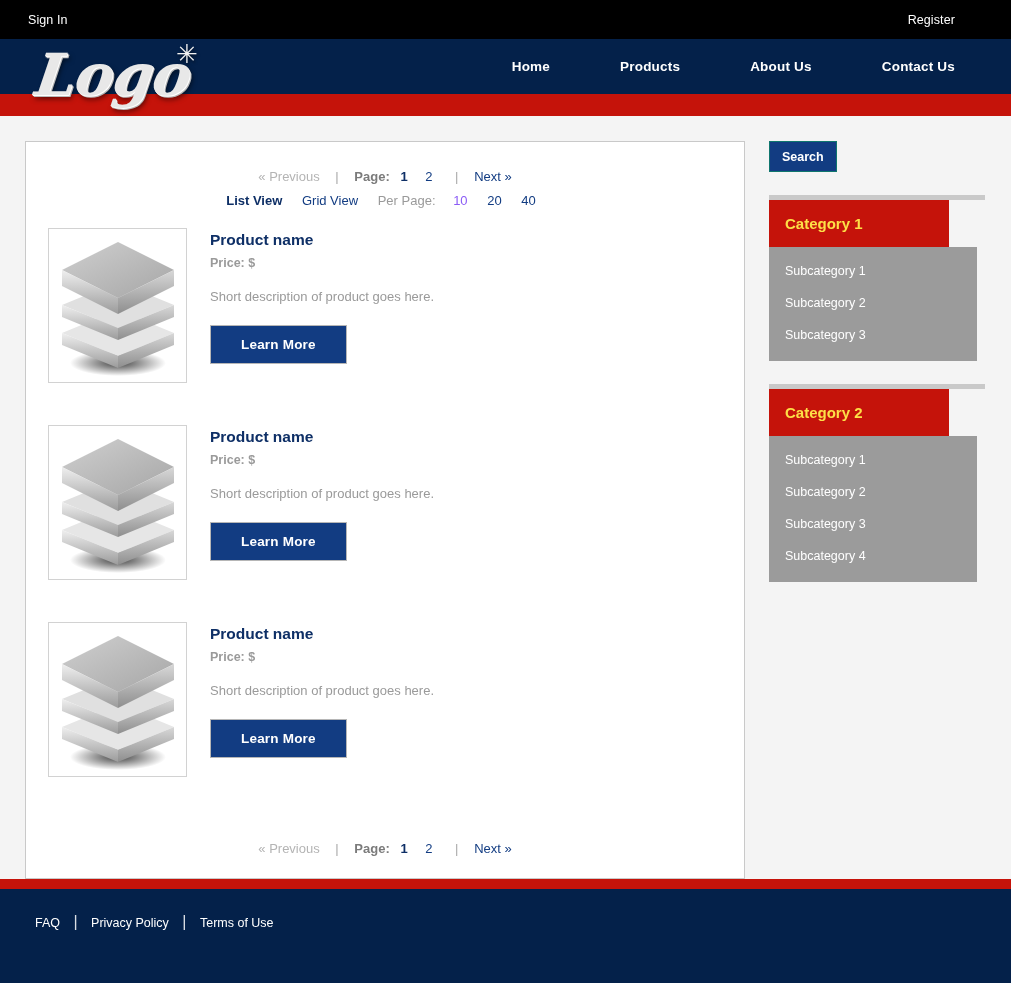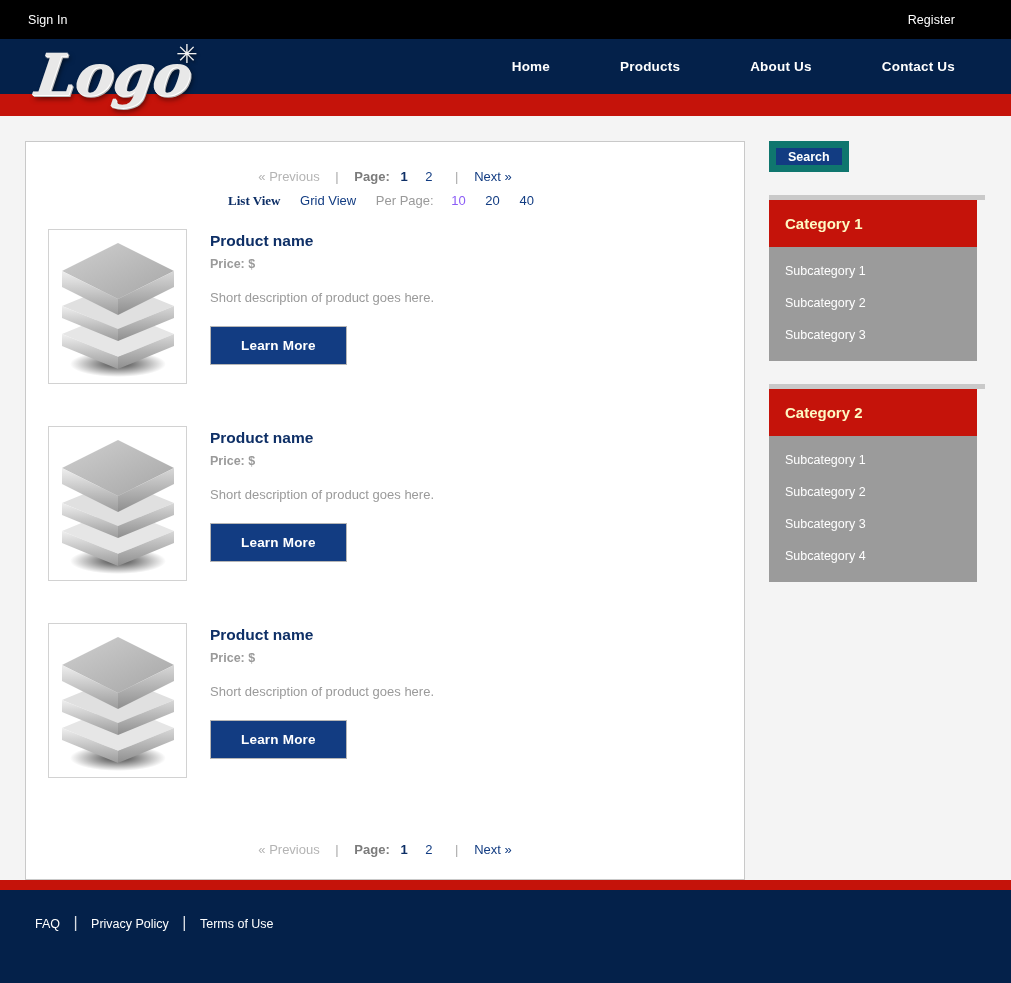--- a/index.html
+++ b/index.html
@@ -89,21 +89,21 @@
   .pager .bold { font-weight: 700; color: #0e2f66; }
   .pager .sep {
     color: #a8a8a8; margin: 0 12px; font-weight: 400;
   }
   .pager .num { margin: 0 7px; }
 
   .viewbar {
     text-align: center; font-size: 13px; padding-top: 9px;
     white-space: nowrap;
   }
-  .viewbar .active { font-weight: 700; color: #0e2f66; font-family: Liberation Serif, serif; }
+  .viewbar .active { font-weight: 700; color: #0e2f66; }
   .viewbar a { color: #123c82; text-decoration: none; margin-right: 16px; }
   .viewbar .perpage-lbl { color: #9a9a9a; margin-right: 6px; }
   .viewbar .pp { color: #123c82; text-decoration: none; margin: 0 8px; }
   .viewbar .pp.bold { font-weight: 400; color: #8b5cf6; }
 
   
   .products { margin-top: 20px; }
   .product {
     display: flex; gap: 23px; margin-bottom: 42px;
   }
@@ -140,34 +140,34 @@
 
   .searchrow { display: flex; gap: 8px; align-items: flex-start; }
   .searchbox {
     width: 152px; height: 31px; background: #e8e8e8;
     border: 1px solid #d0d0d0; color: #adadad;
     font-size: 12.5px; padding: 0 9px;
     font-family: "Liberation Sans", sans-serif;
   }
   .searchbox::placeholder { color: #adadad; }
   .searchbtn {
-    background: #123c82; color: #fff; border: 7px solid #0f766e;
+    background: #123c82; color: #fff; border: 1px solid #0f766e;
     font-size: 12.5px; font-weight: 700;
     height: 31px; padding: 0 12px; cursor: pointer;
     font-family: "Liberation Sans", sans-serif;
   }
 
   .catblock { margin-top: 23px; }
   .cat-strip {
     height: 5px; background: #c9c9c9; width: 100%;
   }
   .cat-head {
-    background: #c5130a; color: #fef9c3;
+    background: #c5130a; color: #fde047;
     font-size: 15px; font-weight: 700;
-    padding: 15px 16px; width: 208px;
+    padding: 15px 16px; width: 180px;
   }
   .cat-body {
     background: #9b9b9b; width: 208px; padding: 8px 0 10px 0;
   }
   .cat-body a {
     display: block; color: #ffffff; text-decoration: none;
     font-size: 12.5px; padding: 9px 16px;
   }
 
   

